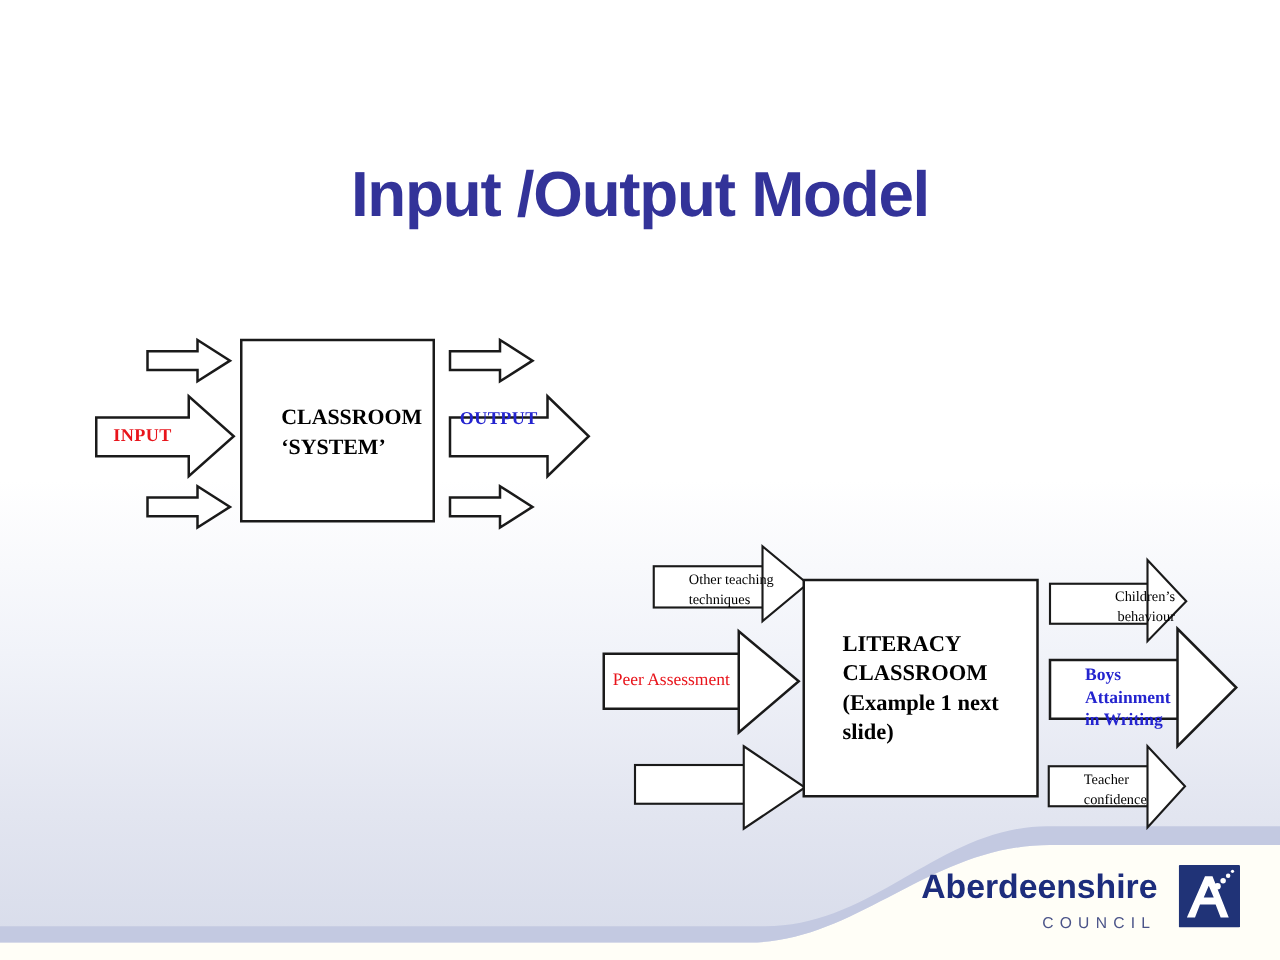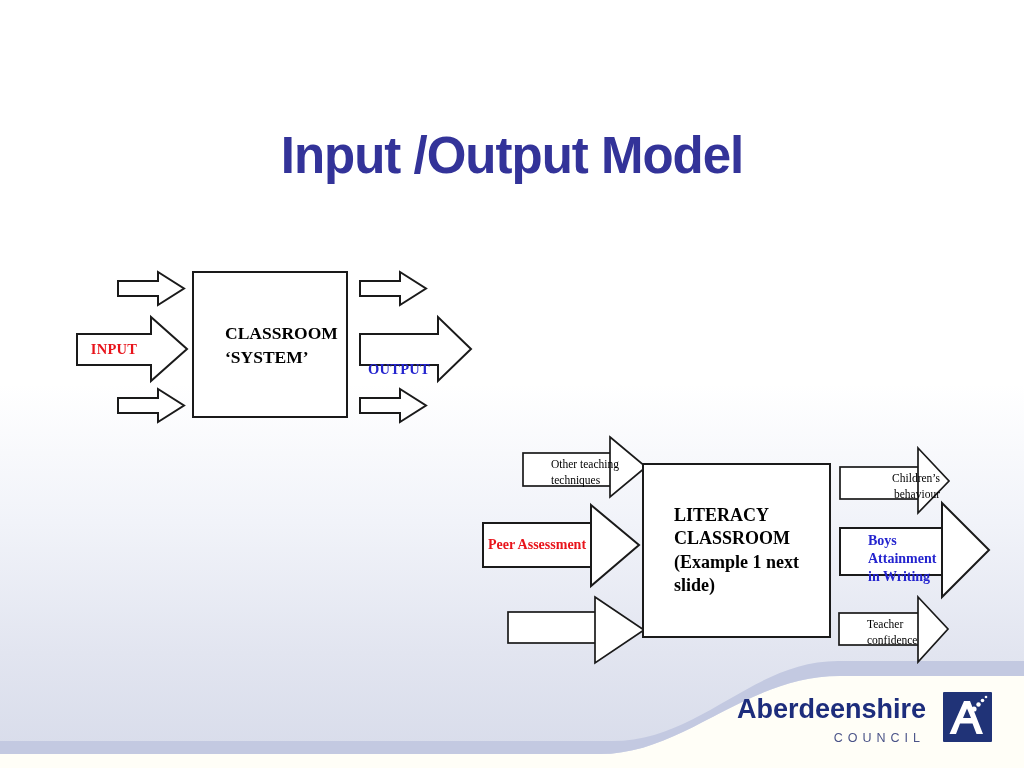--- a/index.html
+++ b/index.html
@@ -17,29 +17,29 @@
     font-family:"Liberation Sans","DejaVu Sans",sans-serif;
     font-weight:bold;font-size:51px;letter-spacing:-1px;
     color:#333399;
     margin-top:25px;
   }
   svg{display:block;}
   .pre{white-space:pre-line;margin-left:20px;}
   .lbl{color:#000;font-size:11.5px;line-height:16px;}
   .lbl-input{left:77px;top:334px;width:74px;height:31px;line-height:31px;text-align:center;
     color:#e8141b;font-weight:bold;font-size:14.5px;letter-spacing:.3px;}
-  .lbl-output{left:360px;top:354px;width:78px;height:48px;line-height:31px;text-align:center;
+  .lbl-output{left:360px;top:320px;width:78px;height:48px;line-height:31px;text-align:center;
     color:#2424cf;font-weight:bold;font-size:14.5px;letter-spacing:.3px;}
   .box1-text{left:193px;top:272px;width:142px;height:145px;display:flex;align-items:center;
     padding-left:12px;font-weight:bold;font-size:17.5px;line-height:24px;color:#000;}
   .box2-text{left:643px;top:464px;width:176px;height:173px;display:flex;align-items:center;
     padding-left:11px;font-weight:bold;font-size:18px;line-height:23.5px;color:#000;}
   .other-label{left:531px;top:456px;width:85px;}
   .peer-label{left:483px;top:523px;width:108px;height:44px;display:flex;align-items:center;justify-content:center;
-    color:#e8141b;font-weight:bold;font-size:14px;}
+    color:#e8141b;font-weight:normal;font-size:14px;}
   .child-label{left:516px;top:615px;width:92px;}
   .childrens-label{left:848px;top:470px;width:72px;text-align:right;}
   .boys-label{left:848px;top:532px;width:98px;color:#2424cf;font-weight:bold;font-size:14px;line-height:18px;}
   .teacher-label{left:847px;top:616px;width:72px;}
   .org-name{right:98px;top:694px;text-align:right;
     font-family:"Liberation Sans","DejaVu Sans",sans-serif;
     font-weight:bold;font-size:27px;color:#1d2d7c;}
   .org-sub{right:99px;top:731px;text-align:right;
     font-family:"Liberation Sans","DejaVu Sans",sans-serif;
     font-size:12.5px;letter-spacing:5px;color:#4a5388;}

